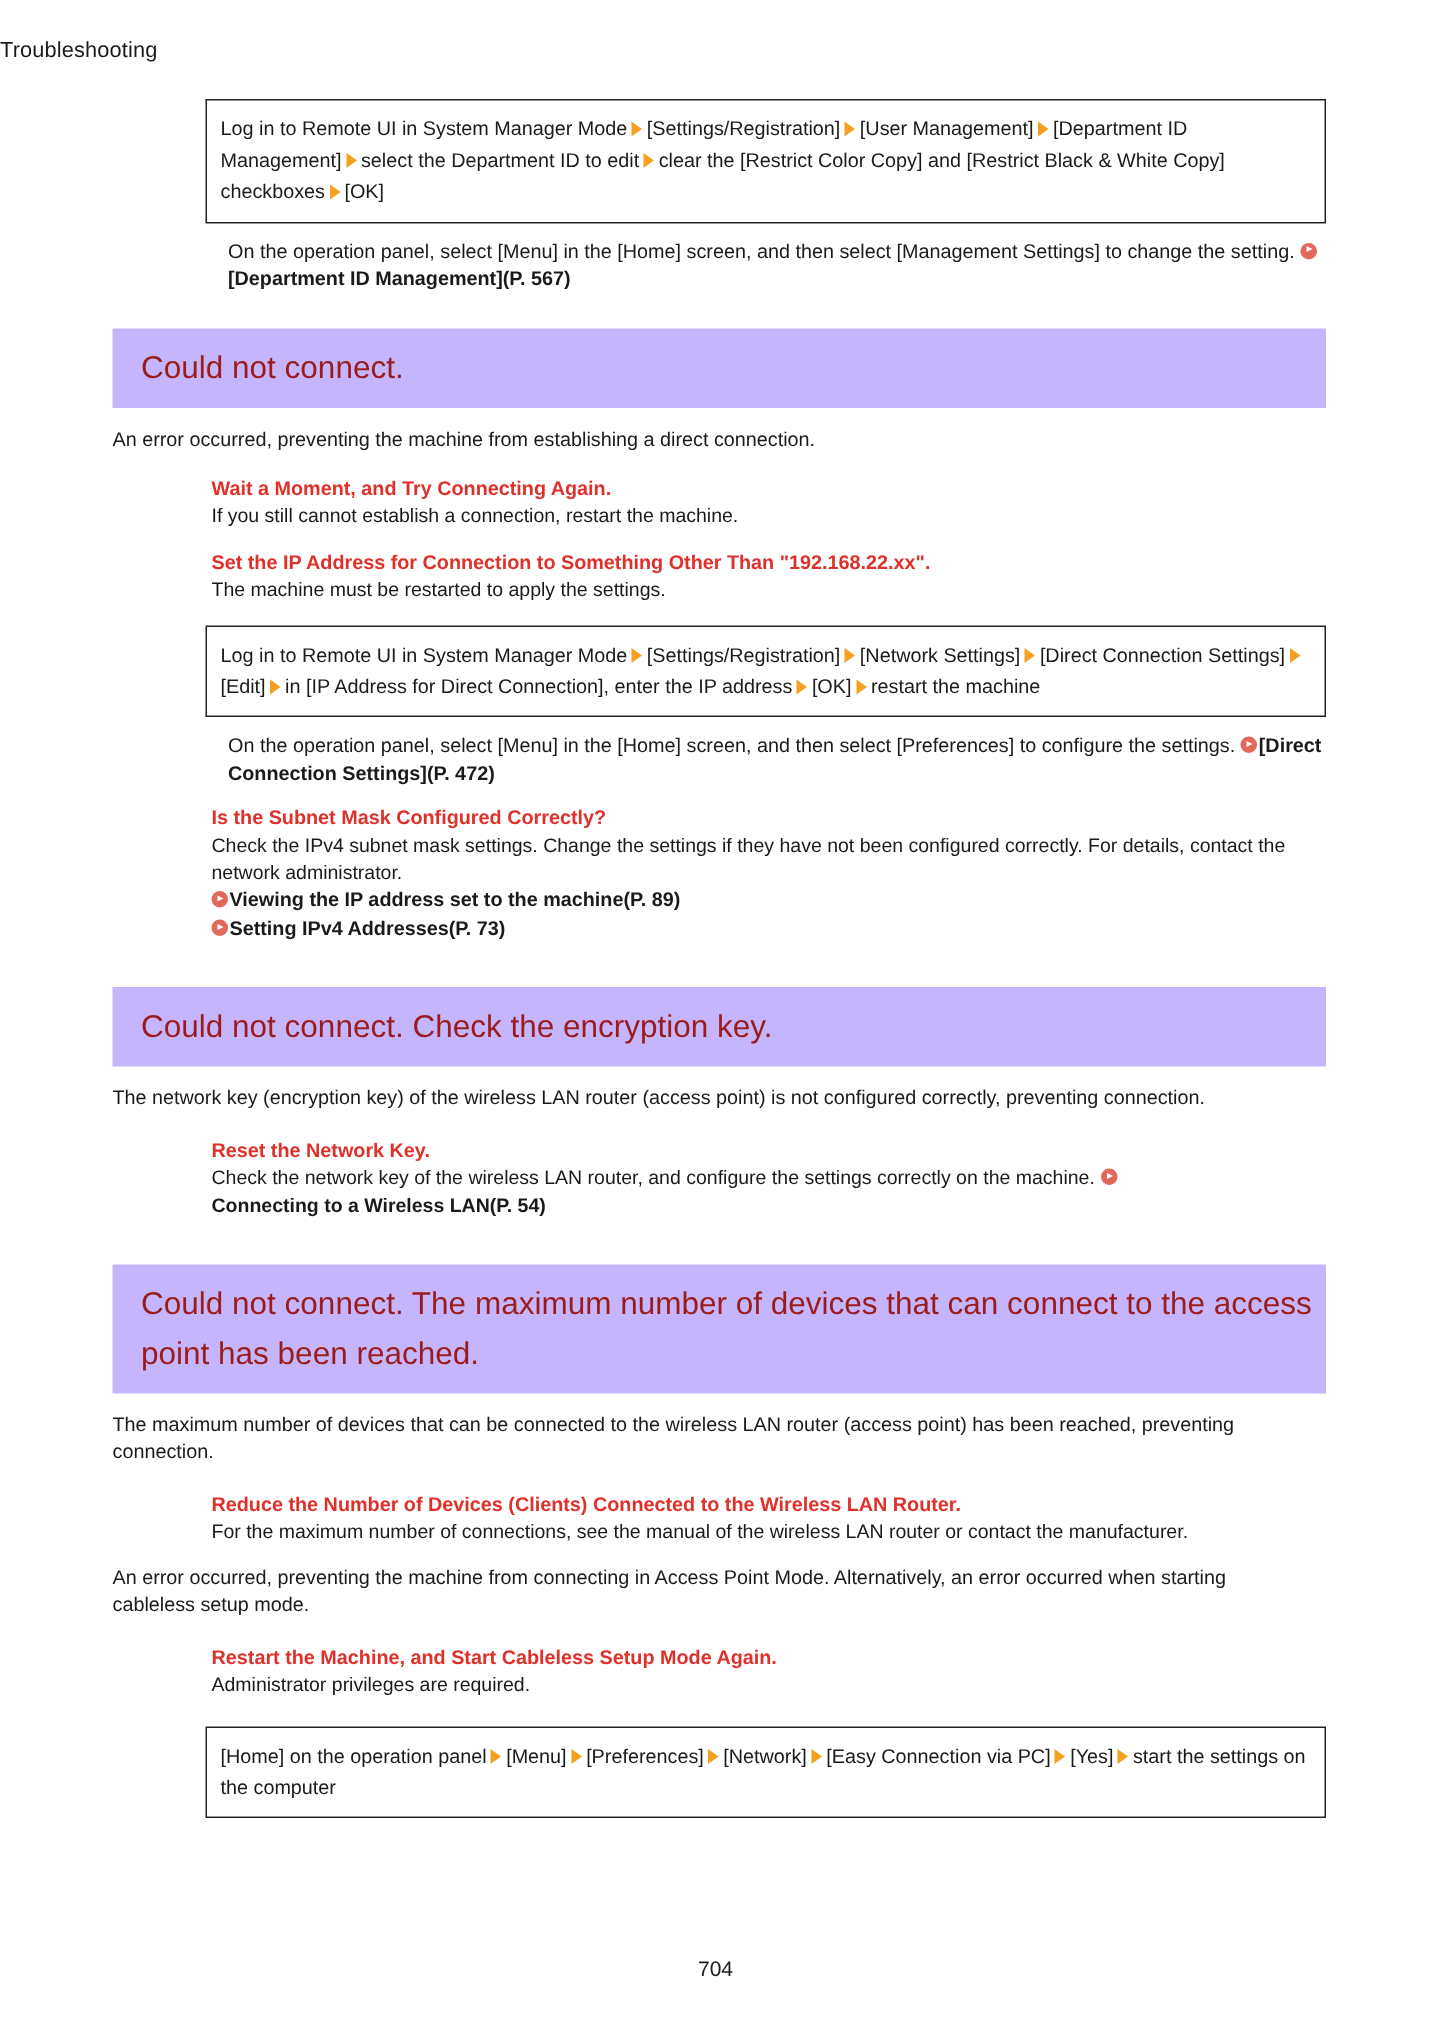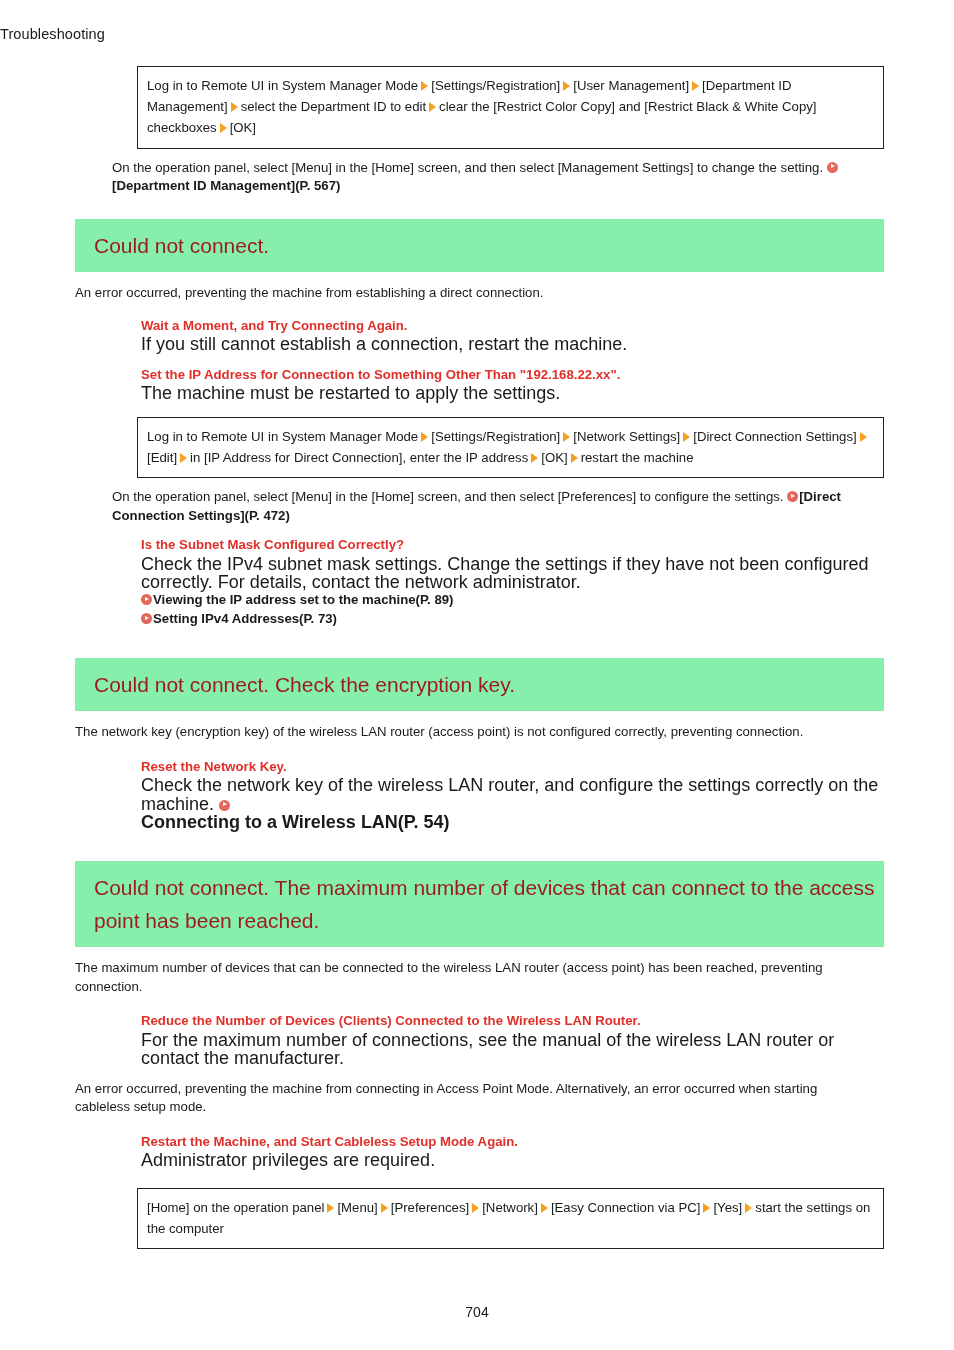--- a/index.html
+++ b/index.html
@@ -77,31 +77,31 @@
     left: 4.1px;
     top: 2.7px;
     width: 0;
     height: 0;
     border-top: 2.8px solid transparent;
     border-bottom: 2.8px solid transparent;
     border-left: 4.3px solid #ffffff;
   }
   
   .note {
-    margin-left: 37px;
+    margin-left: 77px;
     width: 740px;
     font-size: 13.2px;
     line-height: 18.4px;
     margin-top: 10px;
     color: #1a1a1a;
   }
   .note b, .xref { font-weight: bold; }
   
   .section-head {
-    background: #86efac;
+    background: #c4b5fd;
     color: #9C1B1B;
     font-size: 21px;
     line-height: 33px;
     padding: 10px 0 10px 19px;
     width: 809px;
     box-sizing: border-box;
     margin-top: 24px;
   }
   
   .body-p {
@@ -117,21 +117,21 @@
     width: 740px;
     margin-top: 14px;
   }
   .remedy-title {
     color: #E0302A;
     font-weight: bold;
     font-size: 13.2px;
     line-height: 18.6px;
   }
   .remedy-body {
-    font-size: 18px;
+    font-size: 13px;
     line-height: 18.4px;
     color: #1a1a1a;
   }
   .remedy + .remedy { margin-top: 12px; }
   .xref-line {
     font-size: 13.2px;
     line-height: 18.4px;
     font-weight: bold;
     color: #1a1a1a;
   }

